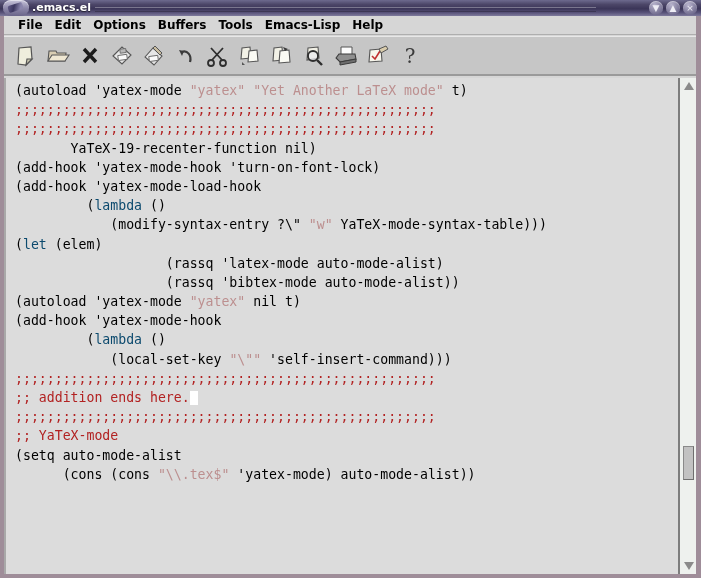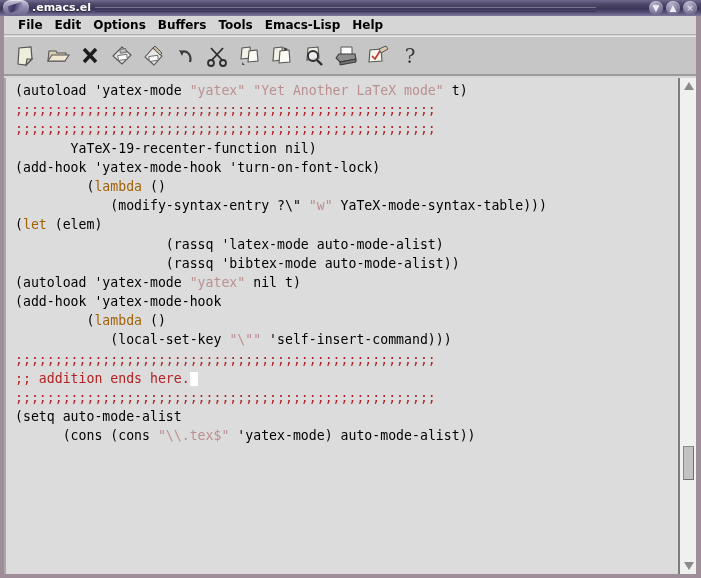--- a/index.html
+++ b/index.html
@@ -175,21 +175,21 @@
     font-family: "DejaVu Sans Mono", monospace;
     font-size: 13.2px;
     line-height: 19.2px;
     height: 19.2px;
     color: #000000;
     white-space: pre;
     letter-spacing: 0px;
   }
   .tok-comment { color: #b22222; }
   .tok-string  { color: #bc8f8f; }
-  .tok-keyword { color: #a16207; }
+  .tok-keyword { color: #0c4a6e; }
   .cursor-block {
     display: inline-block;
     width: 8px;
     height: 14px;
     background: #ffffff;
     vertical-align: -3px;
   }
 
   
   .scrollbar {
@@ -391,32 +391,34 @@
   </div>
 
   <div class="buffer-wrap">
     <div class="fringe-left"></div>
     <div class="code-area" id="code-area">
         <div class="code-line"><span>(autoload 'yatex-mode </span><span class="tok-string">"yatex" "Yet Another LaTeX mode"</span><span> t)</span></div>
         <div class="code-line"><span class="tok-comment">;;;;;;;;;;;;;;;;;;;;;;;;;;;;;;;;;;;;;;;;;;;;;;;;;;;;;</span></div>
         <div class="code-line"><span class="tok-comment">;;;;;;;;;;;;;;;;;;;;;;;;;;;;;;;;;;;;;;;;;;;;;;;;;;;;;</span></div>
         <div class="code-line"><span>       YaTeX-19-recenter-function nil)</span></div>
         <div class="code-line"><span>(add-hook 'yatex-mode-hook 'turn-on-font-lock)</span></div>
+        <div class="code-line"><span>(add-hook 'yatex-mode-load-hook</span></div>
         <div class="code-line"><span>         (</span><span class="tok-keyword">lambda</span><span> ()</span></div>
         <div class="code-line"><span>            (modify-syntax-entry ?\" </span><span class="tok-string">"w"</span><span> YaTeX-mode-syntax-table)))</span></div>
         <div class="code-line"><span>(</span><span class="tok-keyword">let</span><span> (elem)</span></div>
         <div class="code-line"><span>                   (rassq 'latex-mode auto-mode-alist)</span></div>
         <div class="code-line"><span>                   (rassq 'bibtex-mode auto-mode-alist))</span></div>
         <div class="code-line"><span>(autoload 'yatex-mode </span><span class="tok-string">"yatex"</span><span> nil t)</span></div>
         <div class="code-line"><span>(add-hook 'yatex-mode-hook</span></div>
         <div class="code-line"><span>         (</span><span class="tok-keyword">lambda</span><span> ()</span></div>
         <div class="code-line"><span>            (local-set-key </span><span class="tok-string">"\""</span><span> 'self-insert-command)))</span></div>
         <div class="code-line"><span class="tok-comment">;;;;;;;;;;;;;;;;;;;;;;;;;;;;;;;;;;;;;;;;;;;;;;;;;;;;;</span></div>
         <div class="code-line"><span class="tok-comment">;; addition ends here.</span><span class="cursor-block"></span></div>
         <div class="code-line"><span class="tok-comment">;;;;;;;;;;;;;;;;;;;;;;;;;;;;;;;;;;;;;;;;;;;;;;;;;;;;;</span></div>
+        <div class="code-line"><span class="tok-comment">;; YaTeX-mode</span></div>
         <div class="code-line"><span>(setq auto-mode-alist</span></div>
         <div class="code-line"><span>      (cons (cons </span><span class="tok-string">"\\.tex$"</span><span> 'yatex-mode) auto-mode-alist))</span></div>
       </div>
   </div>
 
   <div class="scrollbar">
     <div class="sb-arrow up">
         <i></i>
       </div>
     <div class="sb-thumb" id="sb-thumb" style="top: 368px; height: 34px;"></div>

